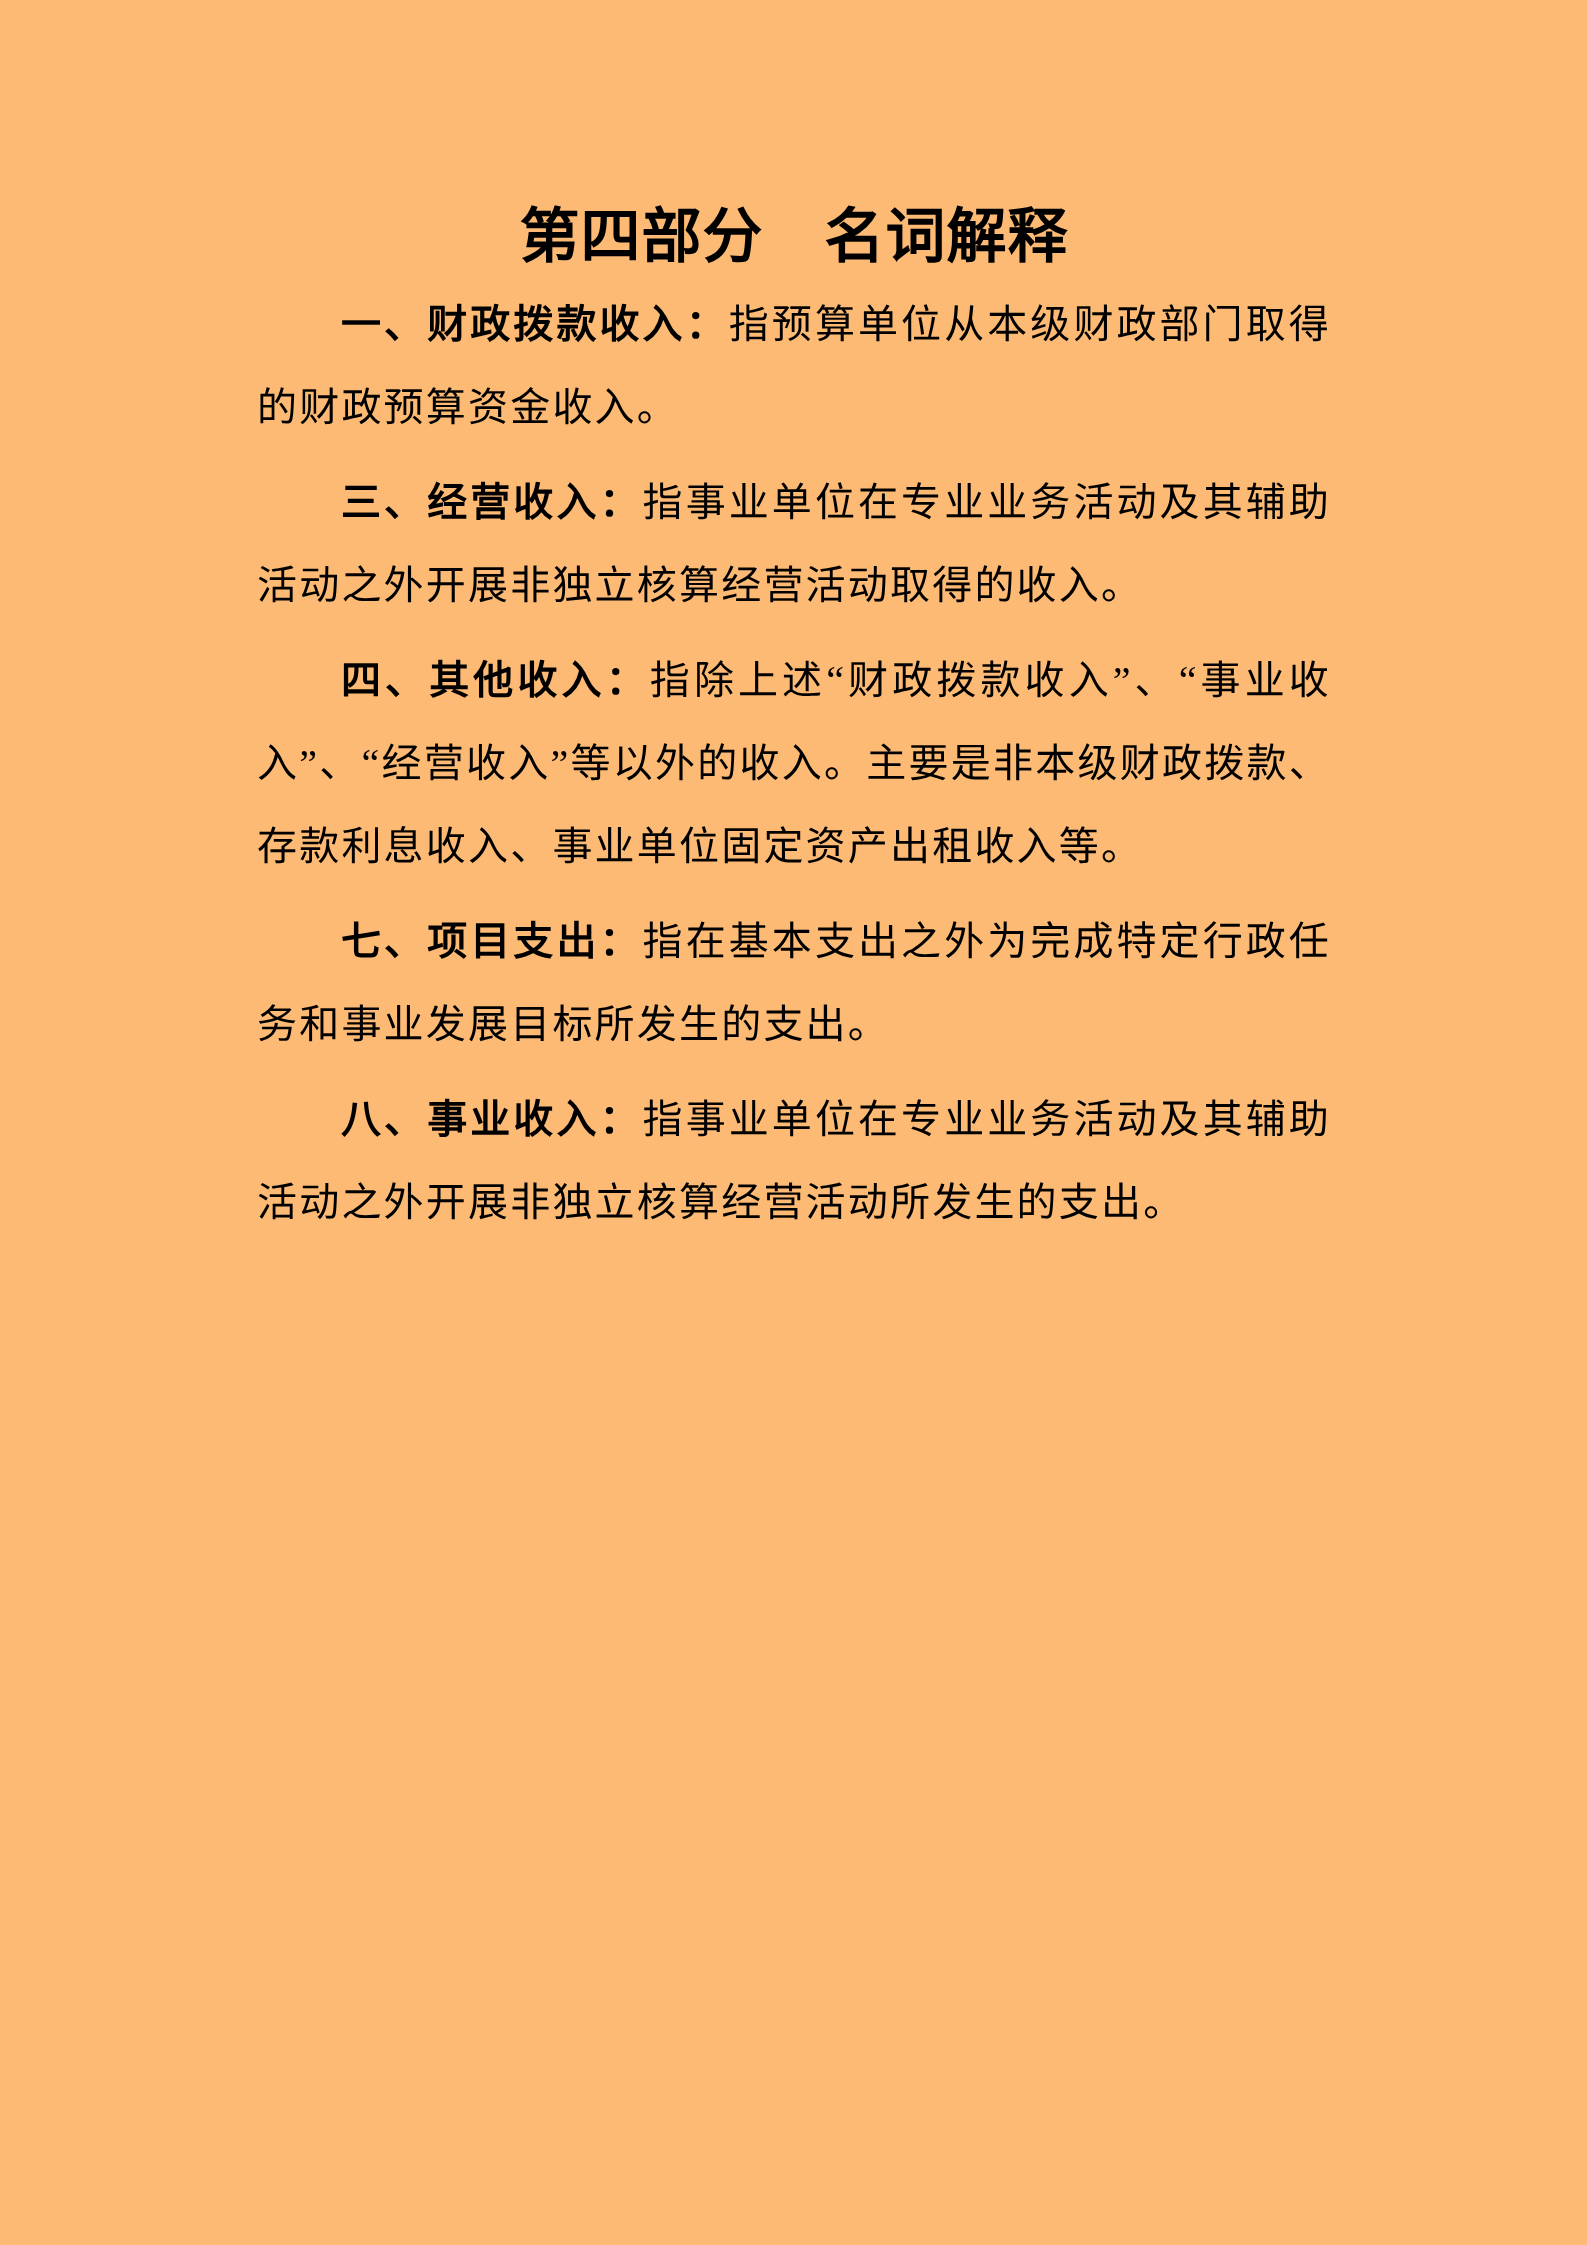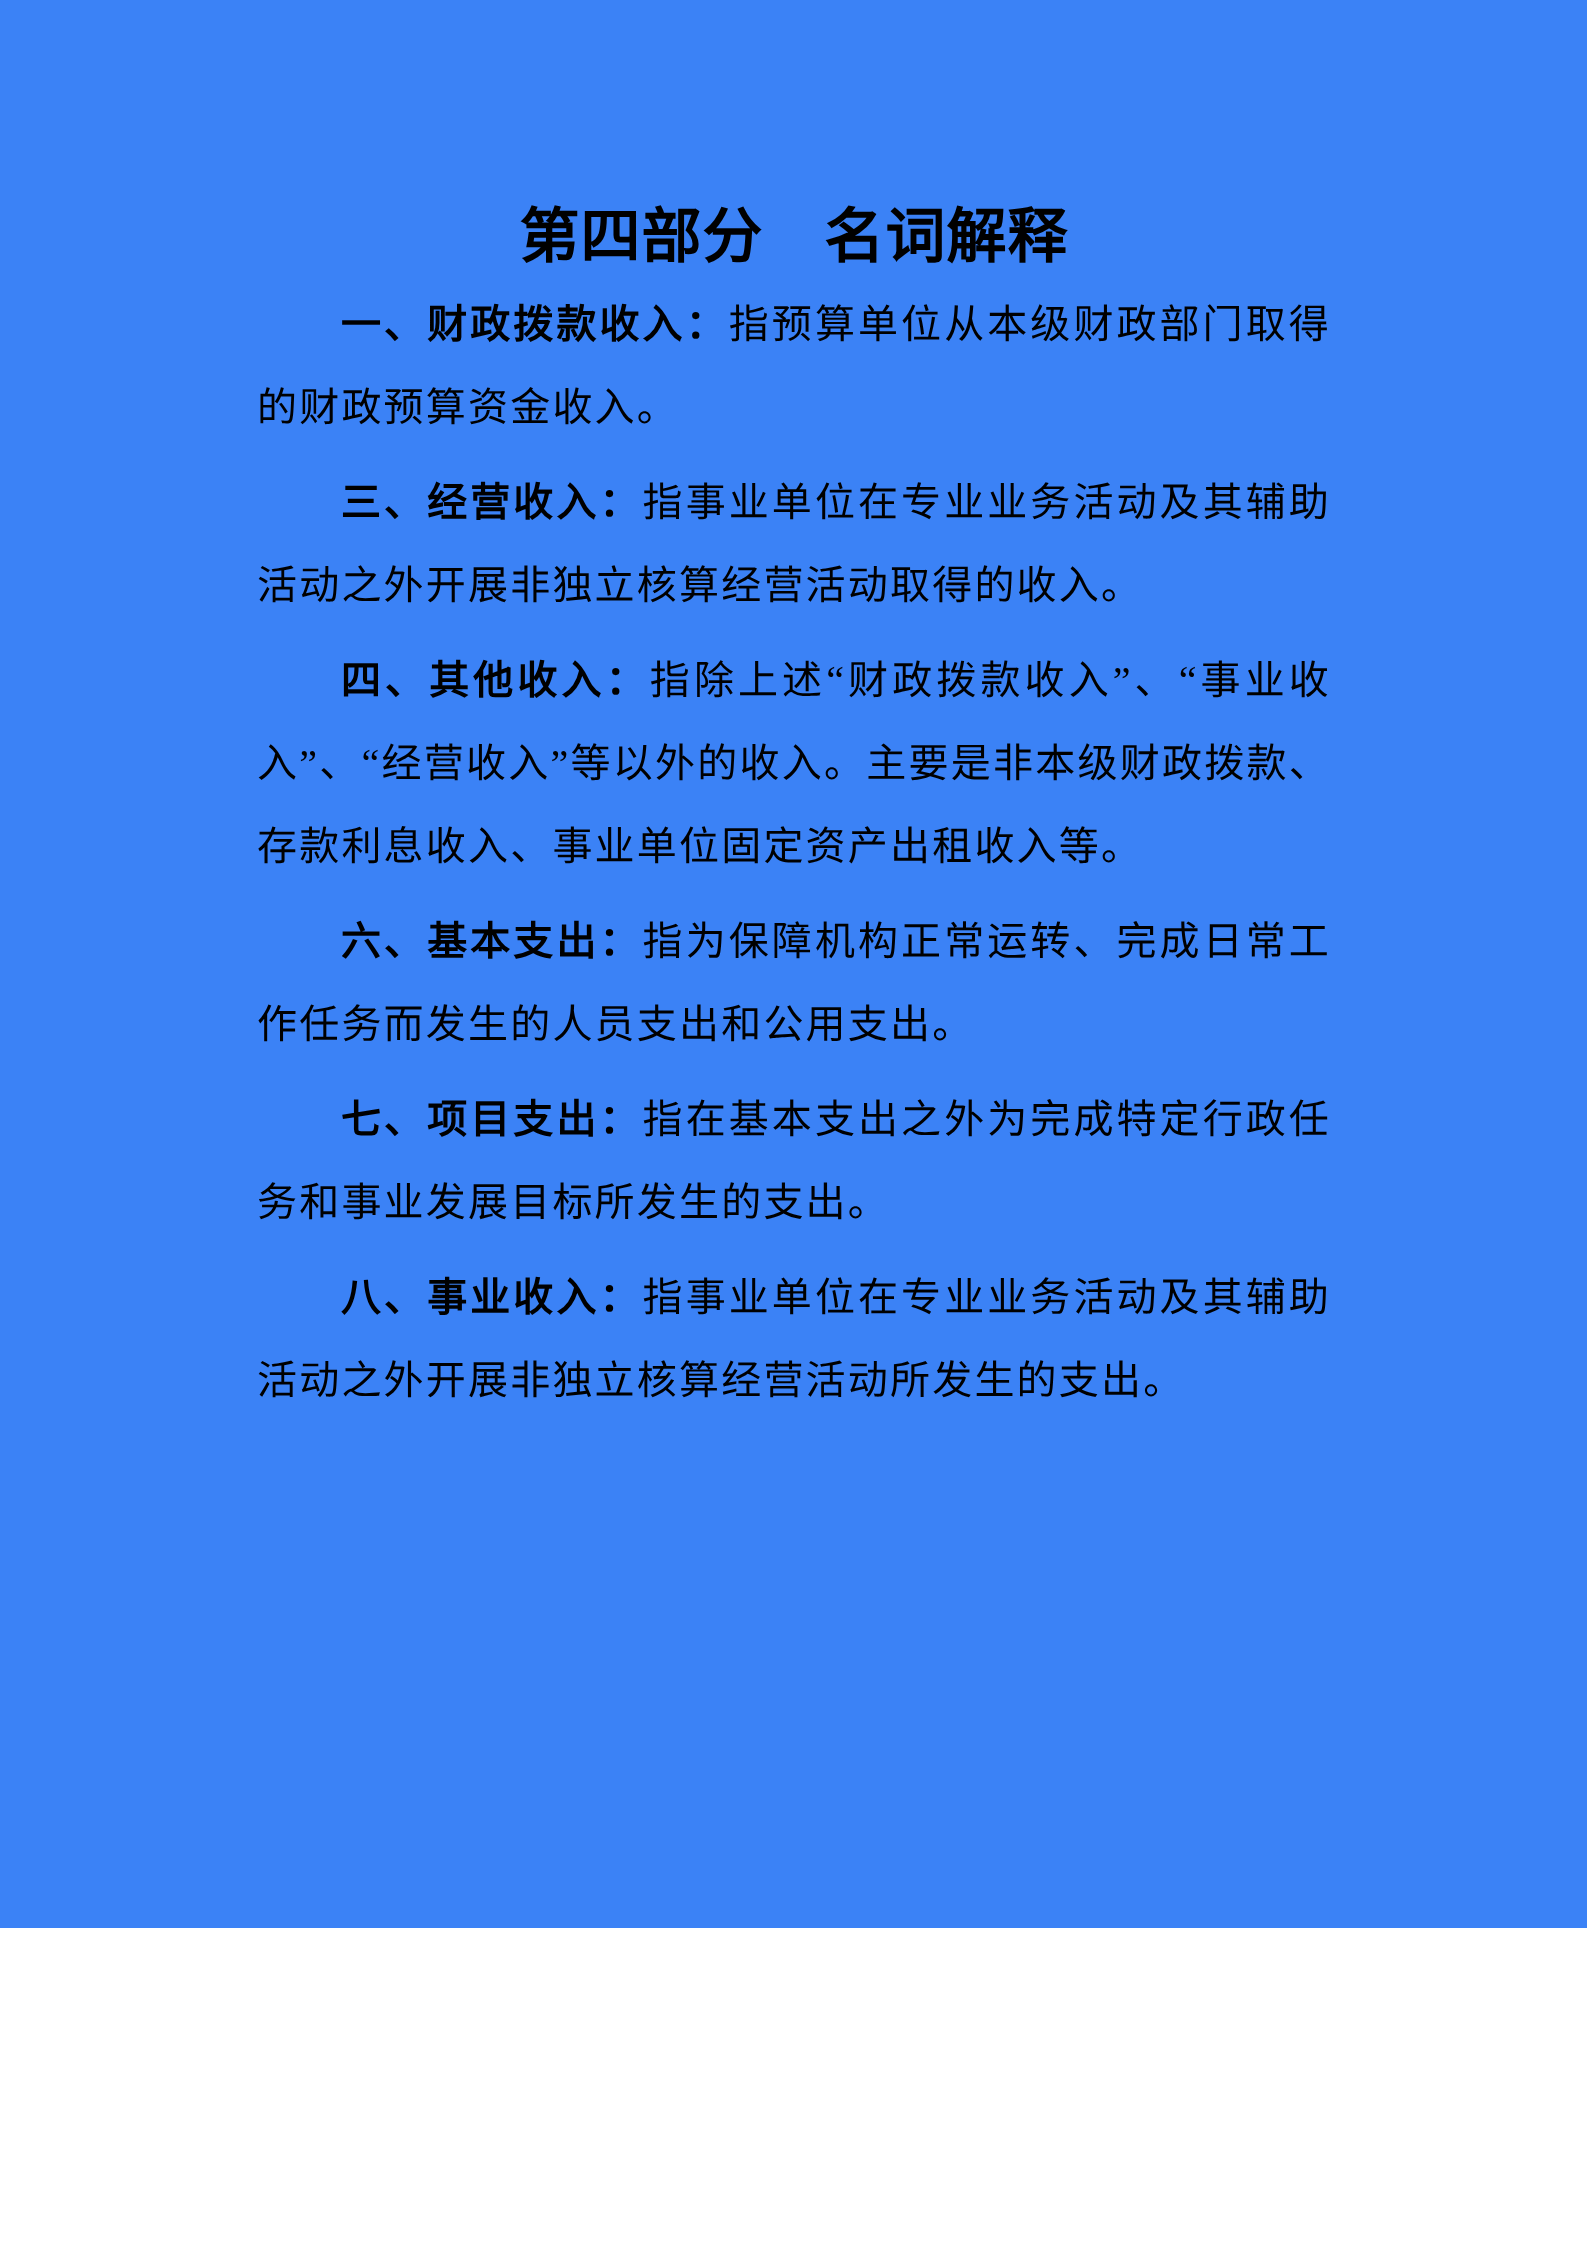--- a/index.html
+++ b/index.html
@@ -9,22 +9,22 @@
   }
   body {
     width: 1587px;
     height: 2245px;
     color: #000000;
     overflow: hidden;
   }
   .page {
     box-sizing: border-box;
     width: 1587px;
-    height: 1928px;
-    background: #3b82f6;
+    height: 2245px;
+    background: #fdba74;
     padding: 205px 244px 4px 245px;
   }
   .doc-title {
     margin: 0 0 14px 0;
     font-family: "Liberation Sans", "DejaVu Sans", sans-serif;
     font-weight: 700;
     font-size: 60px;
     line-height: 64px;
     text-align: center;
     letter-spacing: 1px;
@@ -56,19 +56,18 @@
   <h1 class="doc-title">第四部分　名词解释</h1>
 
   <p class="para"><span class="term">一、财政拨款收入：</span><span class="definition">指预算单位从本级财政部门取得的财政预算资金收入。</span></p>
 
 
   <p class="para"><span class="term">三、经营收入：</span><span class="definition">指事业单位在专业业务活动及其辅助活动之外开展非独立核算经营活动取得的收入。</span></p>
 
   <p class="para"><span class="term">四、其他收入：</span><span class="definition">指除上述“财政拨款收入”、“事业收入”、“经营收入”等以外的收入。主要是非本级财政拨款、存款利息收入、事业单位固定资产出租收入等。</span></p>
 
 
-  <p class="para"><span class="term">六、基本支出：</span><span class="definition">指为保障机构正常运转、完成日常工作任务而发生的人员支出和公用支出。</span></p>
 
   <p class="para"><span class="term">七、项目支出：</span><span class="definition">指在基本支出之外为完成特定行政任务和事业发展目标所发生的支出。</span></p>
 
   <p class="para"><span class="term">八、事业收入：</span><span class="definition">指事业单位在专业业务活动及其辅助活动之外开展非独立核算经营活动所发生的支出。</span></p>
 
 </div>
 
 </body></html>

